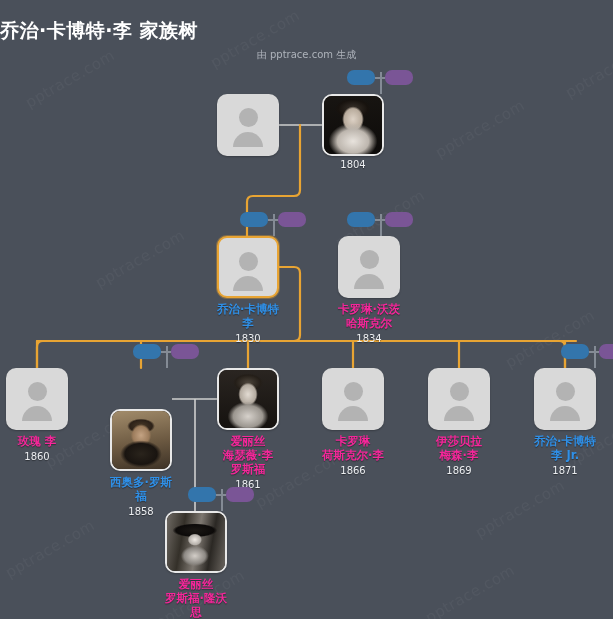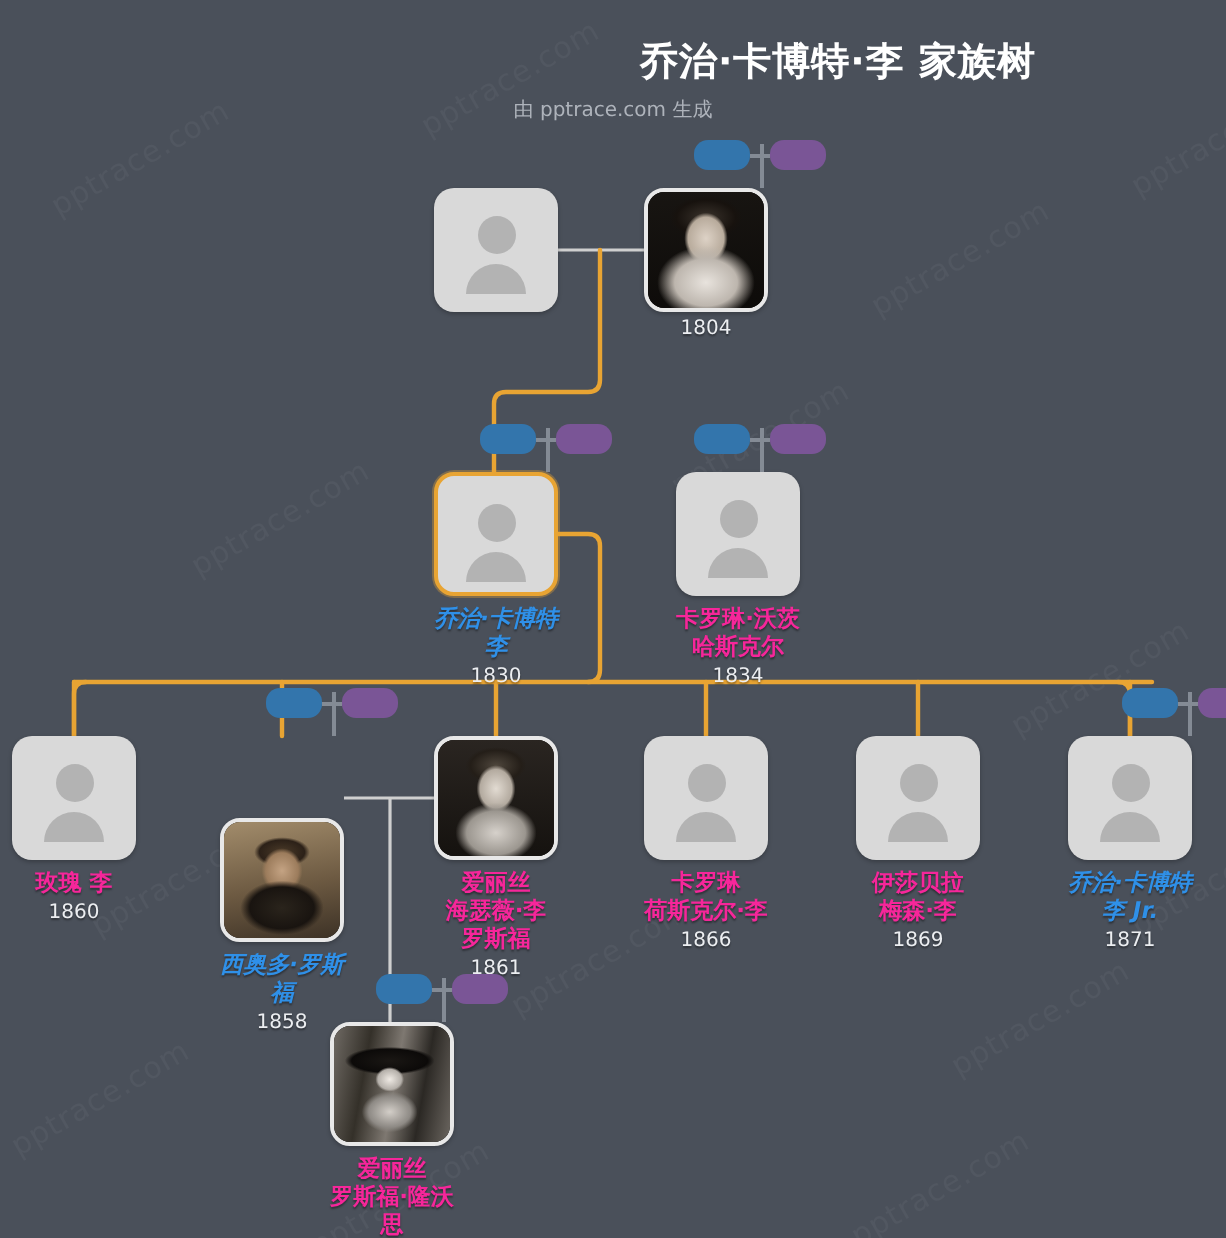--- a/index.html
+++ b/index.html
@@ -31,21 +31,21 @@
     pointer-events: none;
     letter-spacing: 0.5px;
   }
 
   
   .title {
     position: absolute;
     top: 18px;
     left: 0;
     width: 518px;
-    text-align: right;
+    text-align: left;
     color: #ffffff;
     font-size: 19px;
     font-weight: bold;
     letter-spacing: 0.5px;
   }
   .subtitle {
     position: absolute;
     top: 48px;
     left: 0;
     width: 613px;
@@ -111,21 +111,21 @@
 
   .pname {
     margin-top: 4px;
     font-size: 11.5px;
     font-weight: bold;
     line-height: 14px;
     white-space: pre-line;
     text-shadow: 0 1px 1px rgba(0,0,0,0.4);
   }
   .pname.f { color: #f6269a; }
-  .pname.m { color: #2f90e8; font-style: italic; }
+  .pname.m { color: #2f90e8; }
   .pyear {
     margin-top: 1px;
     font-size: 10px;
     color: #eceef1;
     line-height: 15px;
     text-shadow: 0 1px 1px rgba(0,0,0,0.4);
   }
 
   
   .stub {

